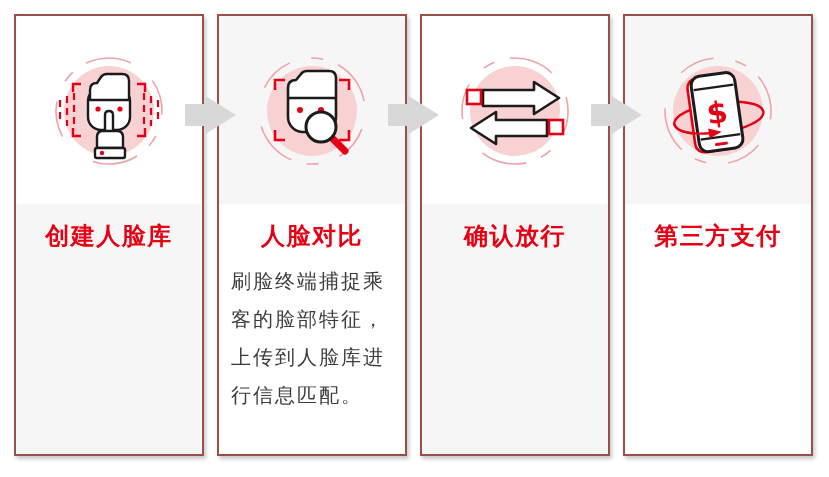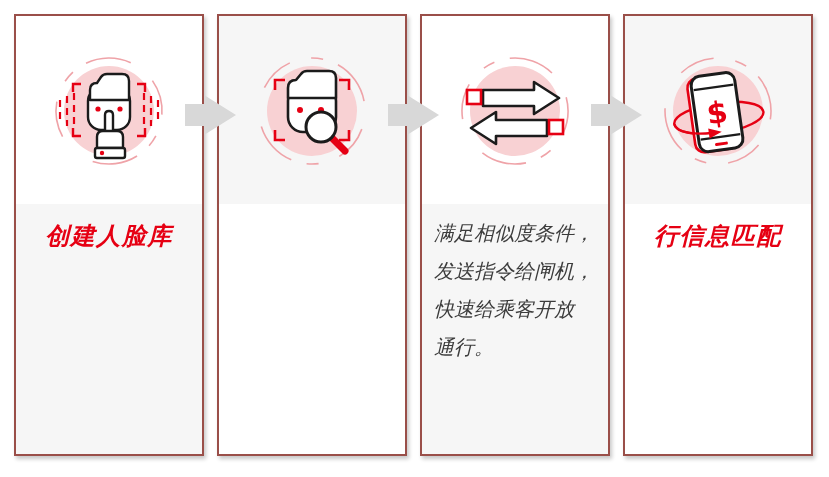--- a/index.html
+++ b/index.html
@@ -10,21 +10,21 @@
   .stage{position:relative;width:829px;height:477px;}
   .cards{display:flex;gap:13px;padding:14px 0 0 14px;align-items:flex-start;}
   .card{
     width:190px;height:442px;box-sizing:border-box;
     border:2px solid #9a4f49;
     box-shadow:2px 3px 4px rgba(0,0,0,.22);
     display:flex;flex-direction:column;background:#fff;
   }
   .icon-section{height:188px;display:flex;justify-content:center;align-items:flex-start;padding-top:30px;box-sizing:border-box;}
   .icon-section svg{width:150px;height:150px;display:block;margin-top:-10px;}
-  .text-section{flex:1;font-style:italic;}
+  .text-section{flex:1;}
   .card:nth-child(odd) .icon-section{background:#ffffff;}
   .card:nth-child(odd) .text-section{background:#f6f6f6;}
   .card:nth-child(even) .icon-section{background:#f6f6f6;}
   .card:nth-child(even) .text-section{background:#ffffff;}
   .title{
     margin:16px 0 0;text-align:center;
     font-size:24px;font-weight:bold;color:#e60013;letter-spacing:1.5px;
   }
   .body{
     margin:10px 12px 0;font-size:20px;line-height:38px;color:#3c3c3c;
@@ -93,42 +93,46 @@
           <g fill="#ffffff" stroke="#1b1b1b" stroke-width="2.6" stroke-linejoin="round">
             <rect x="51" y="50" width="48" height="46" rx="15"></rect>
             <path d="M51,62 V52 Q51,44 59,44 L64,38 Q66,35 70,35 H92 Q99,35 99,42 V62 Z"></path>
           </g>
           <circle cx="63" cy="74" r="3" fill="#e60013"></circle>
           <circle cx="84" cy="74" r="3" fill="#e60013"></circle>
           <line x1="95" y1="102" x2="108" y2="115" stroke="#e60013" stroke-width="7" stroke-linecap="round"></line>
           <circle cx="84" cy="91" r="15" fill="#ffffff" stroke="#1b1b1b" stroke-width="3"></circle>
         </svg>
       </div>
+      <div class="text-section">
+        <h2 class="title">人脸对比</h2>
+        <p class="body">刷脸终端捕捉乘
+客的脸部特征，
+上传到人脸库进
+行信息匹配。</p>
+      </div>
     </div>
 
     <div class="card">
       <div class="icon-section">
         <svg viewBox="0 0 150 150">
           <circle cx="75" cy="75" r="53" fill="none" stroke="#efa3a8" stroke-width="1.6" stroke-dasharray="36 22 12 16 46 40" transform="rotate(-15 75 75)"></circle>
           <circle cx="75" cy="75" r="45" fill="#f8d1d3"></circle>
           <g fill="#ffffff" stroke="#1b1b1b" stroke-width="2.6" stroke-linejoin="round">
             <polygon points="43,54 94,54 94,46 119,62 94,78 94,70 43,70"></polygon>
             <polygon points="31,92 56,76 56,84 107,84 107,100 56,100 56,108"></polygon>
           </g>
           <g fill="#ffffff" stroke="#e60013" stroke-width="2.6">
             <rect x="27" y="54" width="14" height="14"></rect>
             <rect x="109" y="84" width="14" height="14"></rect>
           </g>
         </svg>
       </div>
       <div class="text-section">
-        <p class="body">满足相似度条件，
-发送指令给闸机，
-快速给乘客开放
-通行。</p>
+        <h2 class="title">确认放行</h2>
       </div>
     </div>
 
     <div class="card">
       <div class="icon-section">
         <svg viewBox="0 0 150 150">
           <circle cx="75" cy="75" r="53" fill="none" stroke="#efa3a8" stroke-width="1.6" stroke-dasharray="36 22 12 16 46 40" transform="rotate(40 75 75)"></circle>
           <circle cx="75" cy="75" r="45" fill="#f8d1d3"></circle>
           <g transform="rotate(-8 75 76)">
             <ellipse cx="75" cy="82" rx="45" ry="15" fill="none" stroke="#e60013" stroke-width="2.4"></ellipse>
@@ -137,21 +141,21 @@
             <line x1="54" y1="51" x2="94" y2="51" stroke="#1b1b1b" stroke-width="2.2"></line>
             <line x1="54" y1="101" x2="94" y2="101" stroke="#1b1b1b" stroke-width="2.2"></line>
             <text x="74" y="87" font-size="30" font-weight="bold" fill="#e60013" text-anchor="middle" font-family="DejaVu Sans, sans-serif">$</text>
             <line x1="69" y1="108" x2="79" y2="108" stroke="#e60013" stroke-width="3" stroke-linecap="round"></line>
             <path d="M30,82 Q32,94 66,96" fill="none" stroke="#e60013" stroke-width="2.4"></path>
             <polygon points="63,91 76,96 63,101" fill="#e60013"></polygon>
           </g>
         </svg>
       </div>
       <div class="text-section">
-        <h2 class="title">行信息匹配</h2>
+        <h2 class="title">第三方支付</h2>
       </div>
     </div>
 
   </div>
 
   <svg class="flow-arrow a1" width="51" height="40">
     <polygon points="0,9 19,9 19,0 51,20 19,40 19,31 0,31" fill="#d8d8d8"></polygon>
   </svg>
   <svg class="flow-arrow a2" width="51" height="40">
     <polygon points="0,9 19,9 19,0 51,20 19,40 19,31 0,31" fill="#d8d8d8"></polygon>

